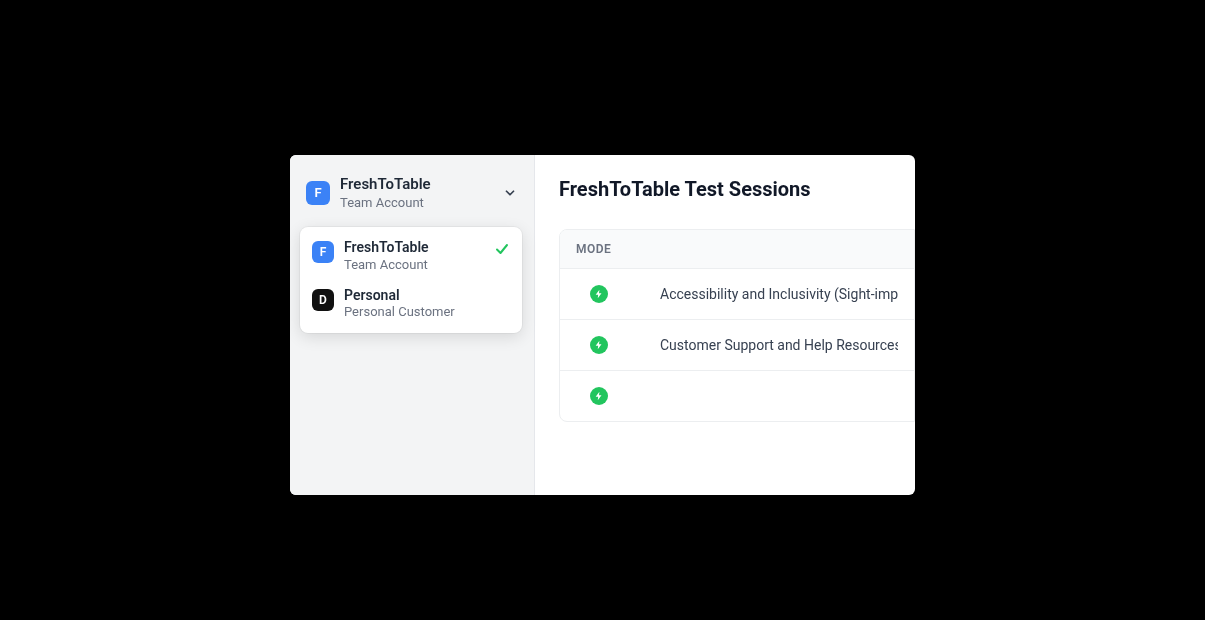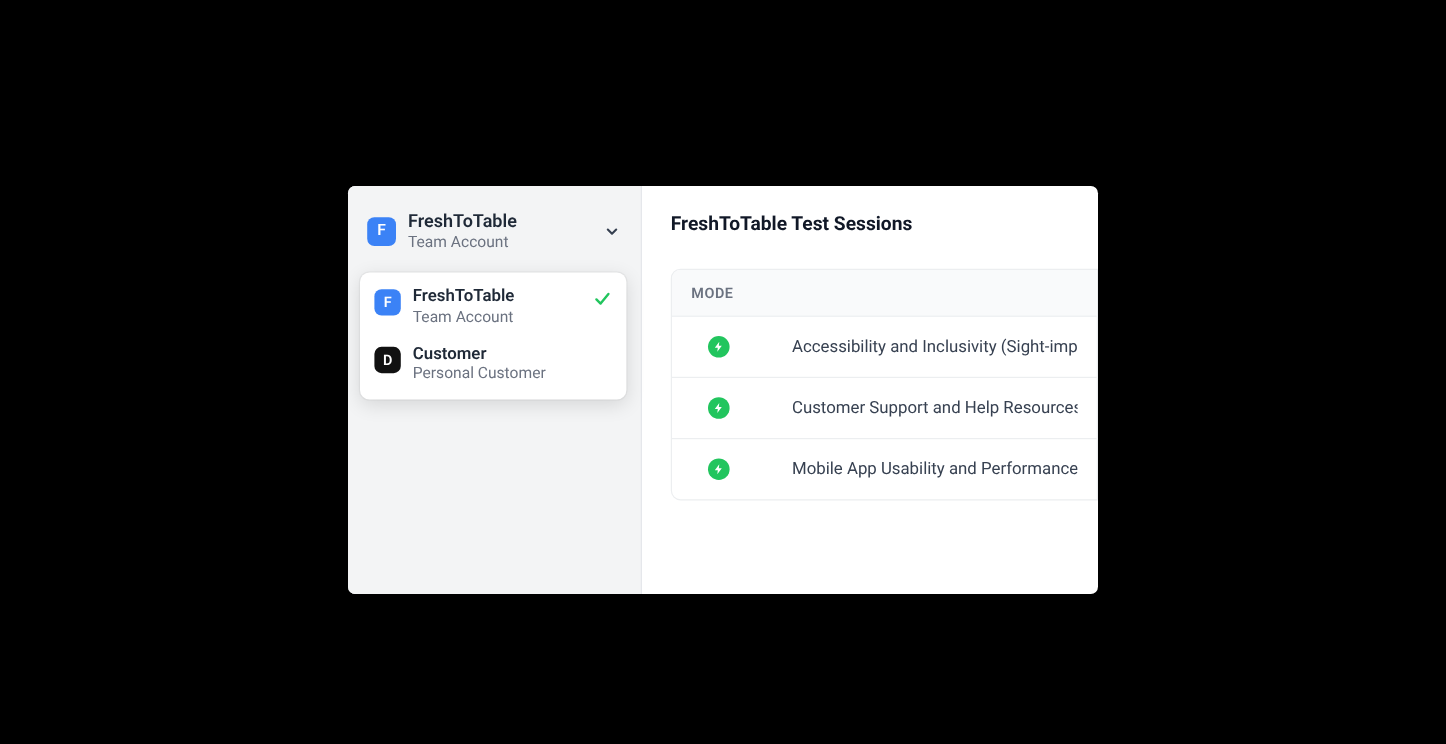--- a/index.html
+++ b/index.html
@@ -96,21 +96,21 @@
     margin-top: 2px;
   }
 
   .main {
     flex: 1;
     padding: 22px 0 0 24px;
     min-width: 0;
   }
 
   .page-title {
-    font-size: 16px;
+    font-size: 20px;
     font-weight: 700;
     color: #111827;
     margin-bottom: 28px;
     white-space: nowrap;
   }
 
   .sessions-table {
     border: 1px solid #eceef0;
     border-radius: 8px 0 0 8px;
     overflow: hidden;
@@ -186,21 +186,21 @@
               <polyline points="3 8.5 6.5 12 13 4"></polyline>
             </svg>
         </div>
       </div>
 
       <div class="dropdown-item">
         <div class="avatar black">
           <span>D</span>
         </div>
         <div class="dd-text">
-          <div class="dd-name">Customer</div>
+          <div class="dd-name">Personal</div>
           <div class="dd-sub">Personal Customer</div>
         </div>
       </div>
 
     </div>
 
   </aside>
 
   <main class="main">
     <h1 class="page-title">FreshToTable Test Sessions</h1>
@@ -233,19 +233,18 @@
       </div>
 
       <div class="trow">
         <div class="mode-cell">
           <span class="mode-badge">
             <svg viewBox="0 0 24 24" fill="currentColor">
                 <path d="M13 2 4 14h6l-1 8 9-12h-6l1-8z"></path>
               </svg>
           </span>
         </div>
-        <div class="name-cell">Mobile App Usability and Performance</div>
       </div>
 
     </div>
   </main>
 
 </div>
 
 </body></html>

